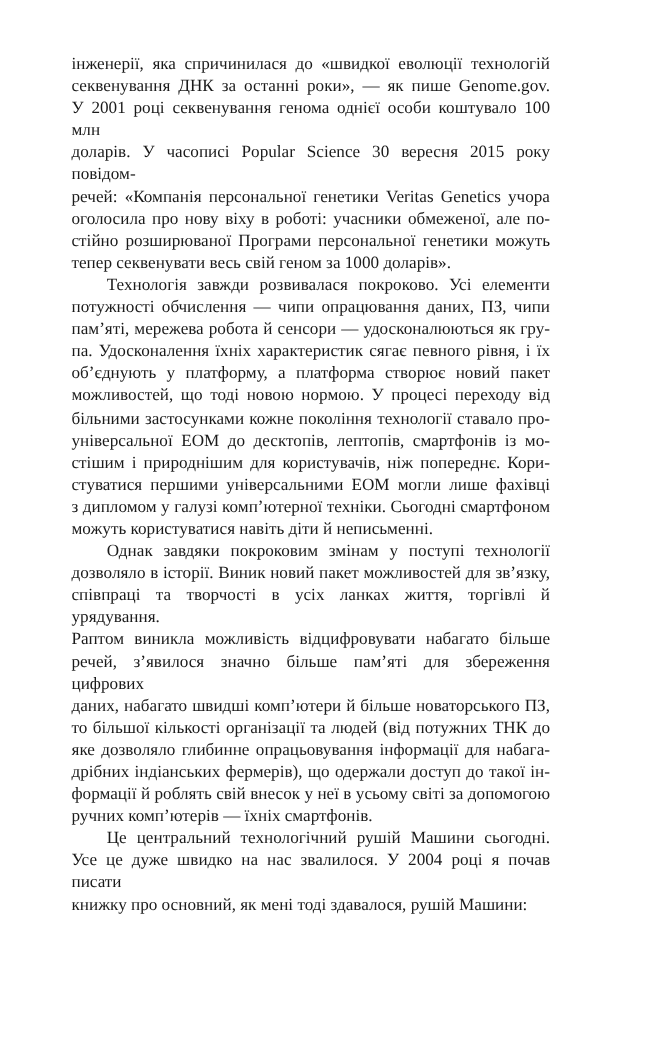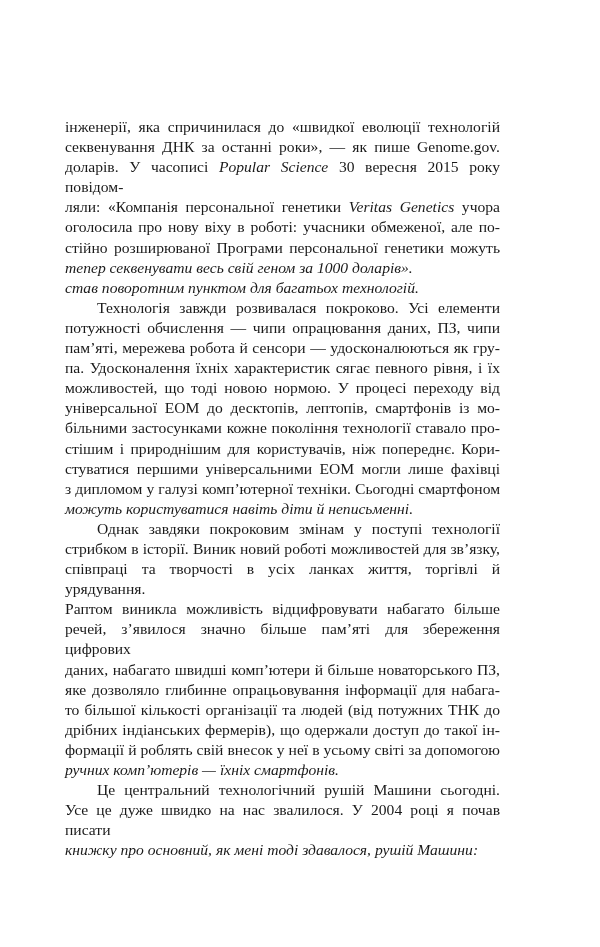--- a/index.html
+++ b/index.html
@@ -6,86 +6,86 @@
   html, body { margin: 0; padding: 0; }
   body {
     width: 600px;
     height: 947px;
     background: #ffffff;
     overflow: hidden;
   }
   .book-page {
     width: 600px;
     height: 947px;
-    padding: 117px 100px 0 65px;
+    padding: 49px 100px 0 65px;
     background: #ffffff;
     font-family: "Liberation Serif", "DejaVu Serif", serif;
     color: #1a1a1a;
   }
   .text-block {
     font-size: 15.6px;
     line-height: 20.1px;
     width: 435px;
   }
   .paragraph { margin: 0; padding: 0; }
   .t-line {
     text-align: justify;
     text-align-last: justify;
     white-space: nowrap;
     width: 435px;
   }
   .t-line.last {
     text-align-last: left;
     white-space: normal;
-    font-style: italic;
   }
   .t-line.indent { padding-left: 32px; }
   
   .t-line:not(.last) { white-space: normal; }
-  .italic { font-style: italic; }
+  .italic { }
 </style>
 </head>
 <body>
 
 <main class="book-page">
   <section class="text-block">
       <div class="paragraph">
         <div class="t-line"><span>інженерії, яка спричинилася до «швидкої еволюції технологій</span></div>
         <div class="t-line"><span>секвенування ДНК за останні роки», — як пише Genome.gov.</span></div>
+        <div class="t-line"><span>У 2001 році секвенування генома однієї особи коштувало 100 млн</span></div>
         <div class="t-line"><span>доларів. У часописі </span><span class="italic">Popular Science</span><span> 30 вересня 2015 року повідом-</span></div>
-        <div class="t-line"><span>ляли: «Компанія персональної генетики </span><span class="italic">Veritas Genetics</span><span> учора</span></div>
+        <div class="t-line"><span>речей: «Компанія персональної генетики </span><span class="italic">Veritas Genetics</span><span> учора</span></div>
         <div class="t-line"><span>оголосила про нову віху в роботі: учасники обмеженої, але по-</span></div>
         <div class="t-line"><span>стійно розширюваної Програми персональної генетики можуть</span></div>
         <div class="t-line last"><span>тепер секвенувати весь свій геном за 1000 доларів».</span></div>
       </div>
       <div class="paragraph">
-        <div class="t-line last"><span>став поворотним пунктом для багатьох технологій.</span></div>
       </div>
       <div class="paragraph">
         <div class="t-line indent"><span>Технологія завжди розвивалася покроково. Усі елементи</span></div>
         <div class="t-line"><span>потужності обчислення — чипи опрацювання даних, ПЗ, чипи</span></div>
         <div class="t-line"><span>пам’яті, мережева робота й сенсори — удосконалюються як гру-</span></div>
         <div class="t-line"><span>па. Удосконалення їхніх характеристик сягає певного рівня, і їх</span></div>
+        <div class="t-line"><span>об’єднують у платформу, а платформа створює новий пакет</span></div>
         <div class="t-line"><span>можливостей, що тоді новою нормою. У процесі переходу від</span></div>
+        <div class="t-line"><span>більними застосунками кожне покоління технології ставало про-</span></div>
         <div class="t-line"><span>універсальної ЕОМ до десктопів, лептопів, смартфонів із мо-</span></div>
-        <div class="t-line"><span>більними застосунками кожне покоління технології ставало про-</span></div>
         <div class="t-line"><span>стішим і природнішим для користувачів, ніж попереднє. Кори-</span></div>
         <div class="t-line"><span>стуватися першими універсальними ЕОМ могли лише фахівці</span></div>
         <div class="t-line"><span>з дипломом у галузі комп’ютерної техніки. Сьогодні смартфоном</span></div>
         <div class="t-line last"><span>можуть користуватися навіть діти й неписьменні.</span></div>
       </div>
       <div class="paragraph">
         <div class="t-line indent"><span>Однак завдяки покроковим змінам у поступі технології</span></div>
-        <div class="t-line"><span>стрибком в історії. Виник новий роботі можливостей для зв’язку,</span></div>
+        <div class="t-line"><span>дозволяло в історії. Виник новий пакет можливостей для зв’язку,</span></div>
         <div class="t-line"><span>співпраці та творчості в усіх ланках життя, торгівлі й урядування.</span></div>
         <div class="t-line"><span>Раптом виникла можливість відцифровувати набагато більше</span></div>
         <div class="t-line"><span>речей, з’явилося значно більше пам’яті для збереження цифрових</span></div>
         <div class="t-line"><span>даних, набагато швидші комп’ютери й більше новаторського ПЗ,</span></div>
+        <div class="t-line"><span>то більшої кількості організації та людей (від потужних ТНК до</span></div>
         <div class="t-line"><span>яке дозволяло глибинне опрацьовування інформації для набага-</span></div>
-        <div class="t-line"><span>то більшої кількості організації та людей (від потужних ТНК до</span></div>
         <div class="t-line"><span>дрібних індіанських фермерів), що одержали доступ до такої ін-</span></div>
         <div class="t-line"><span>формації й роблять свій внесок у неї в усьому світі за допомогою</span></div>
         <div class="t-line last"><span>ручних комп’ютерів — їхніх смартфонів.</span></div>
       </div>
       <div class="paragraph">
         <div class="t-line indent"><span>Це центральний технологічний рушій Машини сьогодні.</span></div>
         <div class="t-line"><span>Усе це дуже швидко на нас звалилося. У 2004 році я почав писати</span></div>
         <div class="t-line last"><span>книжку про основний, як мені тоді здавалося, рушій Машини:</span></div>
       </div>
     </section>

